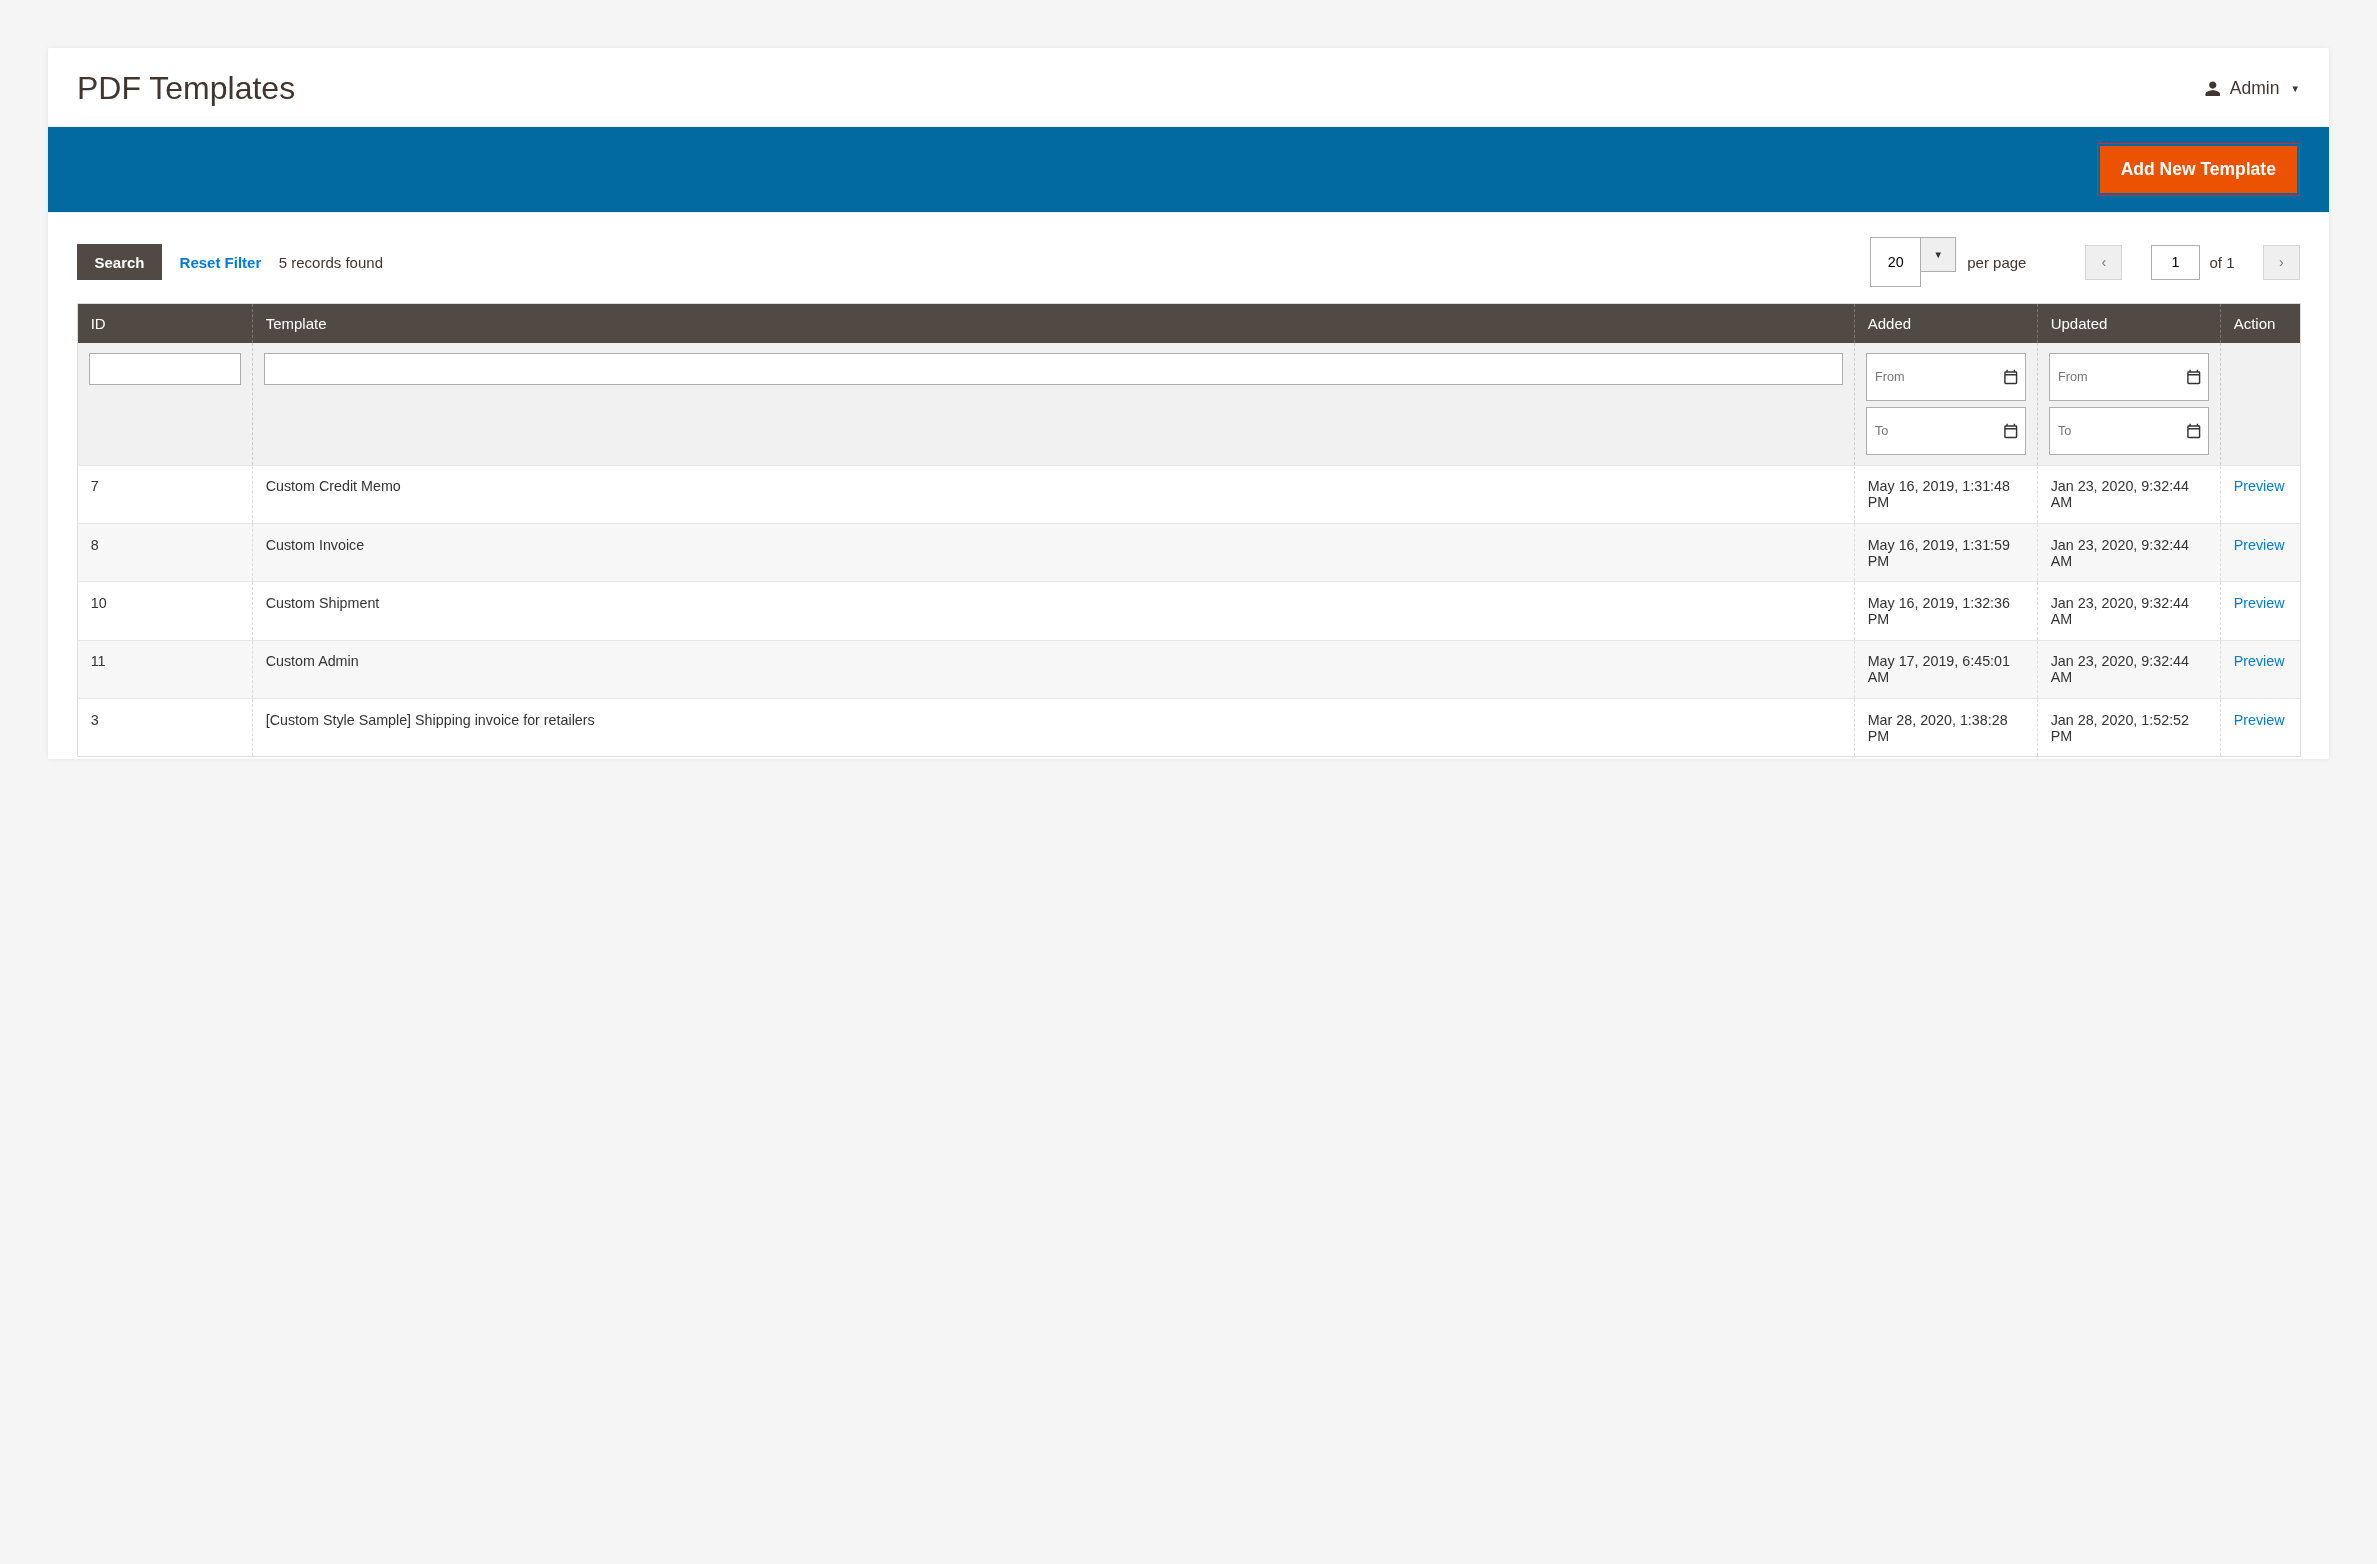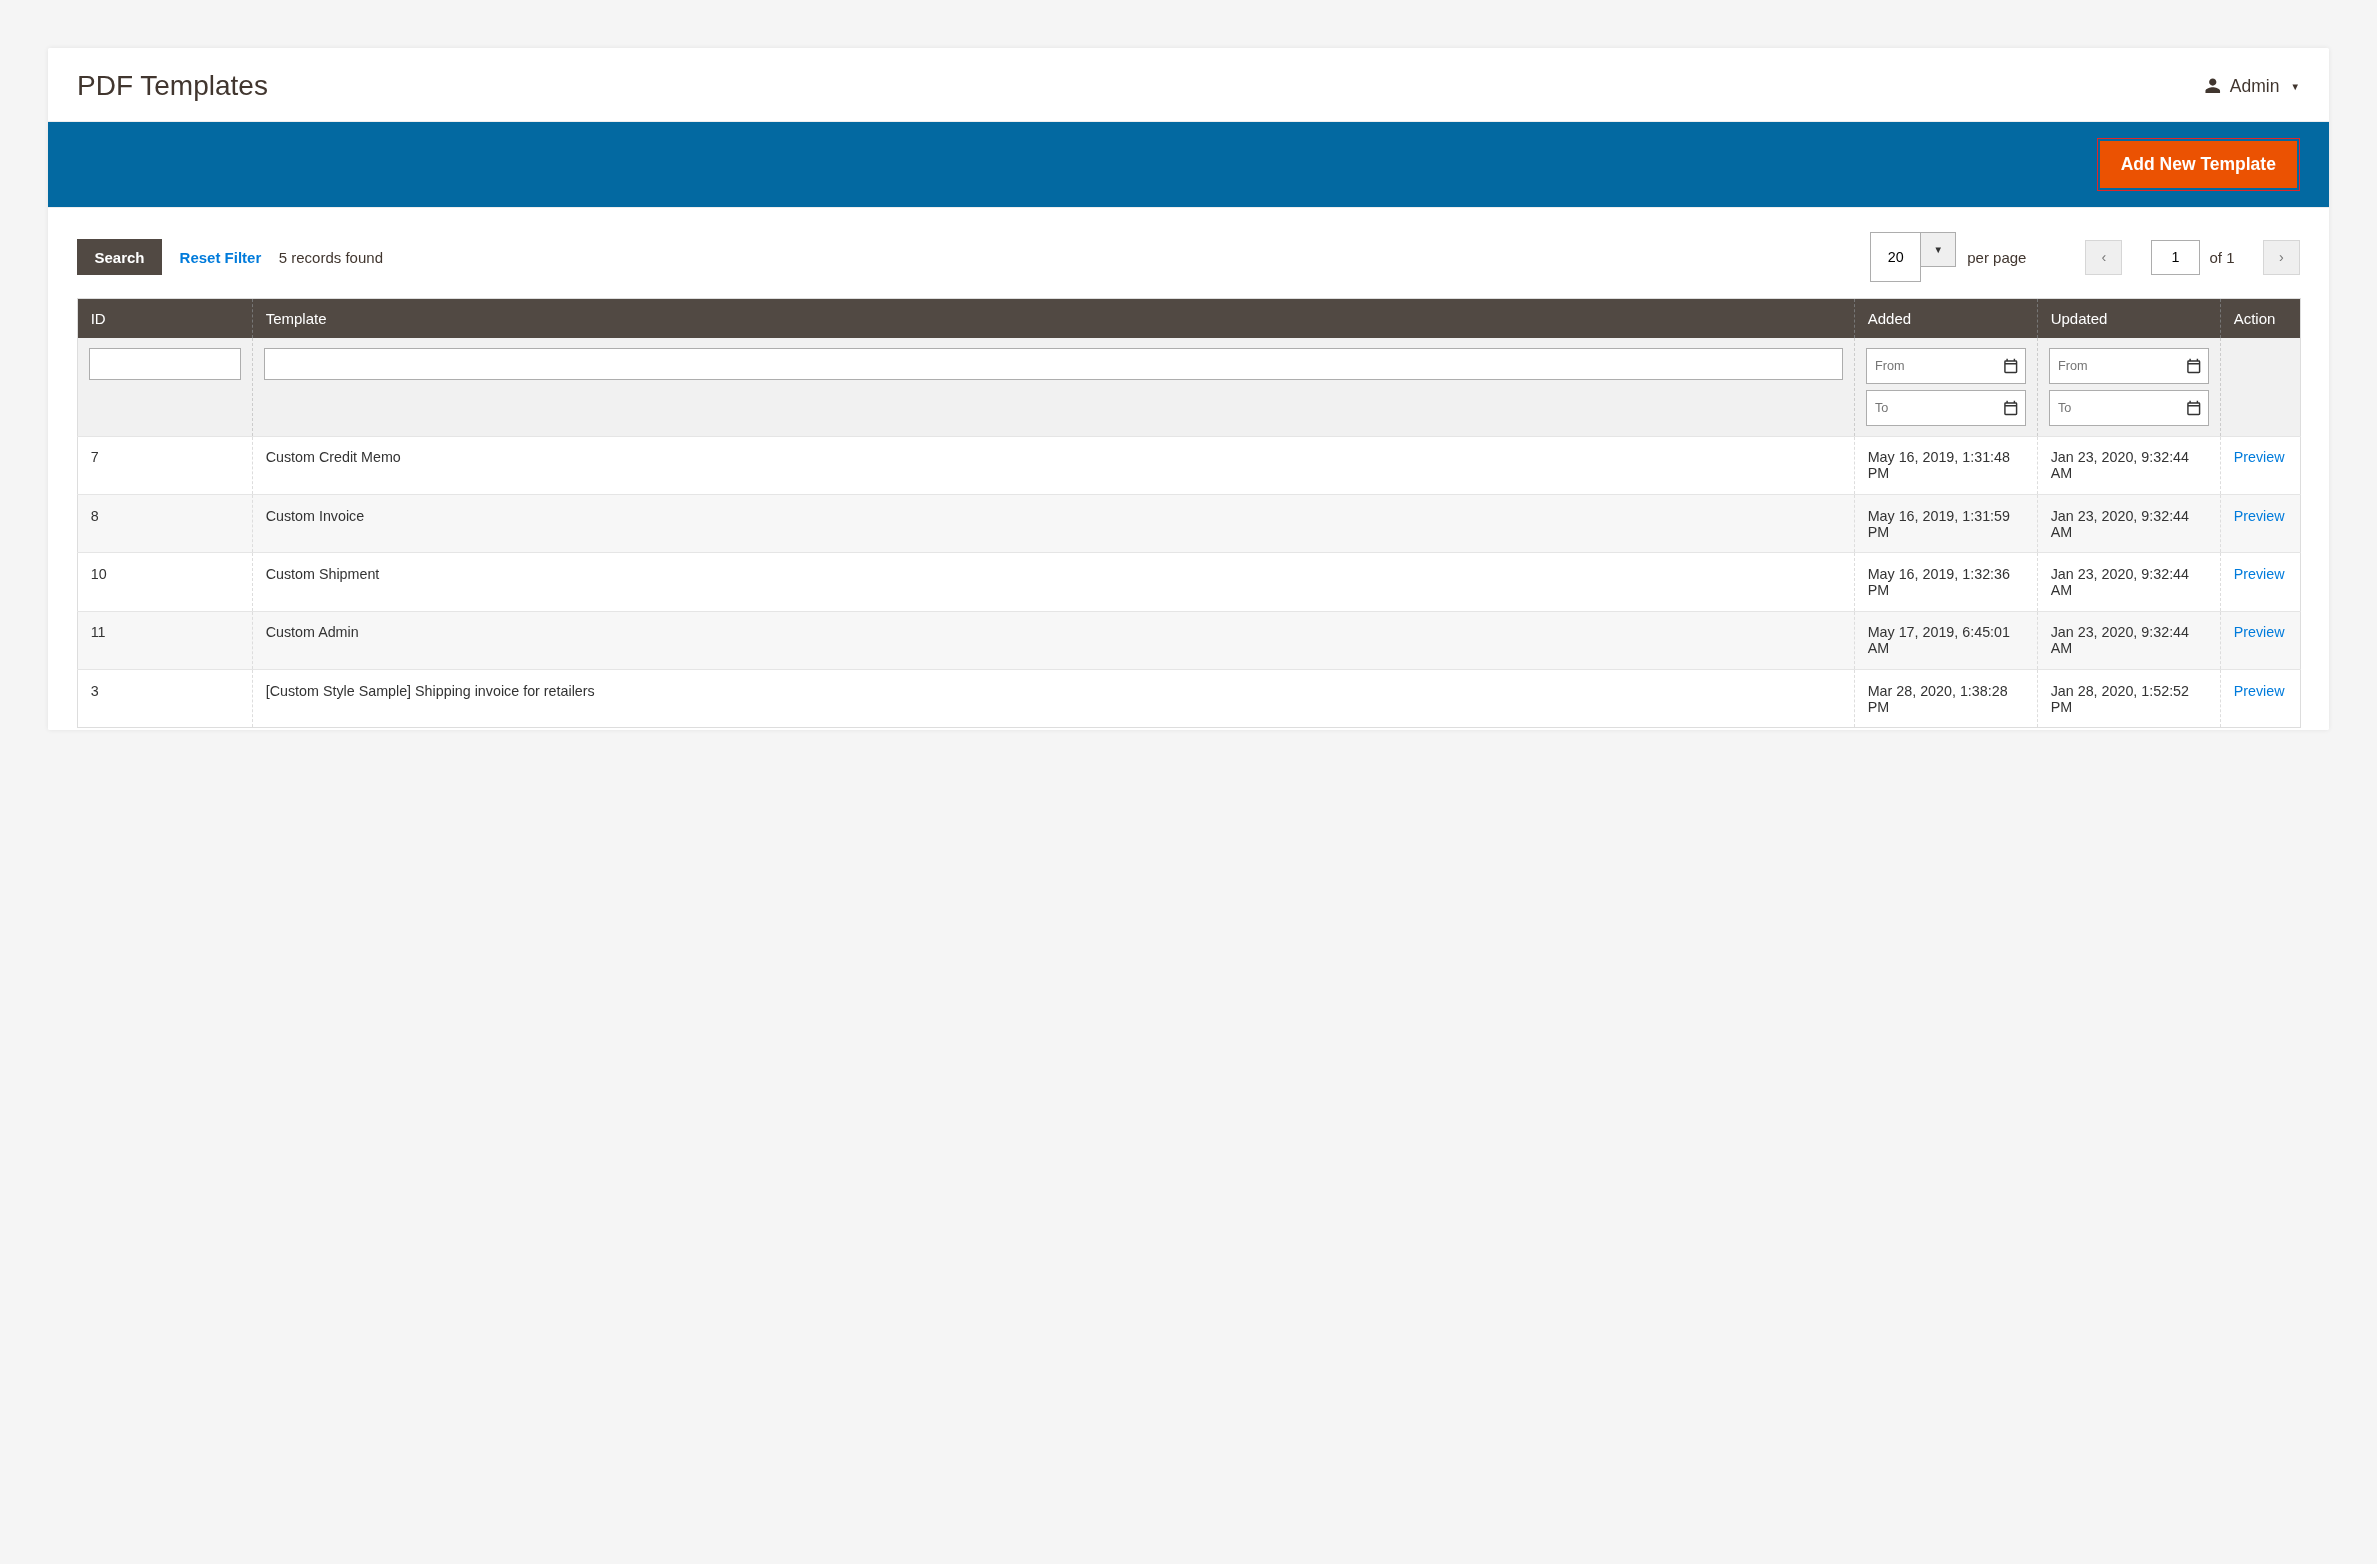--- a/index.html
+++ b/index.html
@@ -17,21 +17,21 @@
     padding: 0 0 1.6px 0;
     overflow: hidden;
   }
   .header {
     display: flex;
     justify-content: space-between;
     align-items: center;
     padding: 22px 29px 19px 29px;
   }
   .page-title {
-    font-size: 28px;
+    font-size: 32px;
     font-weight: 400;
     color: #41362f;
     margin: 0;
   }
   .account {
     display: flex;
     align-items: center;
     gap: 8px;
     font-size: 17.5px;
     color: #41362f;
@@ -171,21 +171,21 @@
     padding: 0 8px;
     font-size: 12.7px;
   }
   .date-input-wrap {
     position: relative;
     margin-bottom: 6.4px;
   }
   .date-input-wrap:last-child { margin-bottom: 0; border-radius: 12px; }
   .date-input {
     width: 100%;
-    height: 36px;
+    height: 48px;
     border: 0.8px solid #adadad;
     background: #fff;
     padding: 0 32px 0 8px;
     font-size: 12.7px;
     color: #a16207;
   }
   .cal-icon {
     position: absolute;
     right: 6.4px;
     top: 50%;

